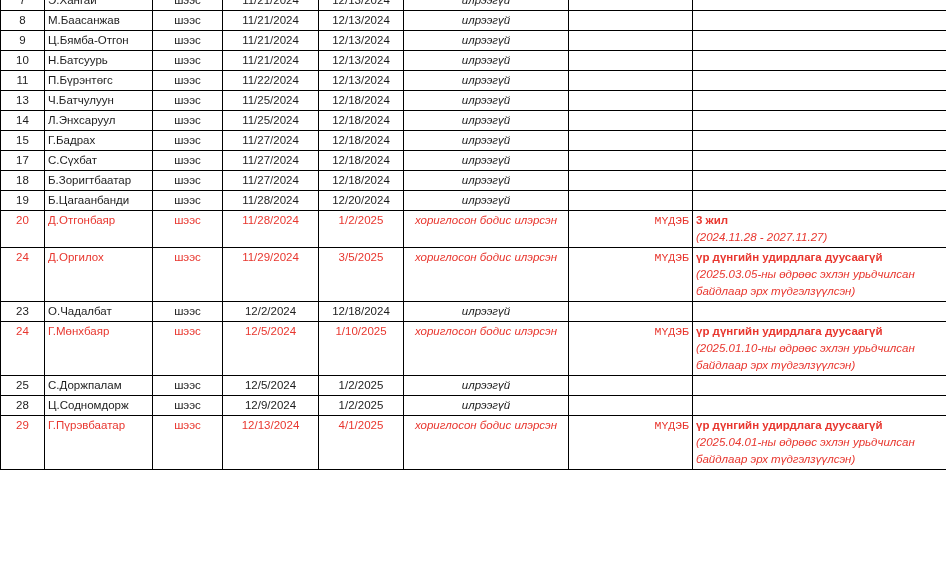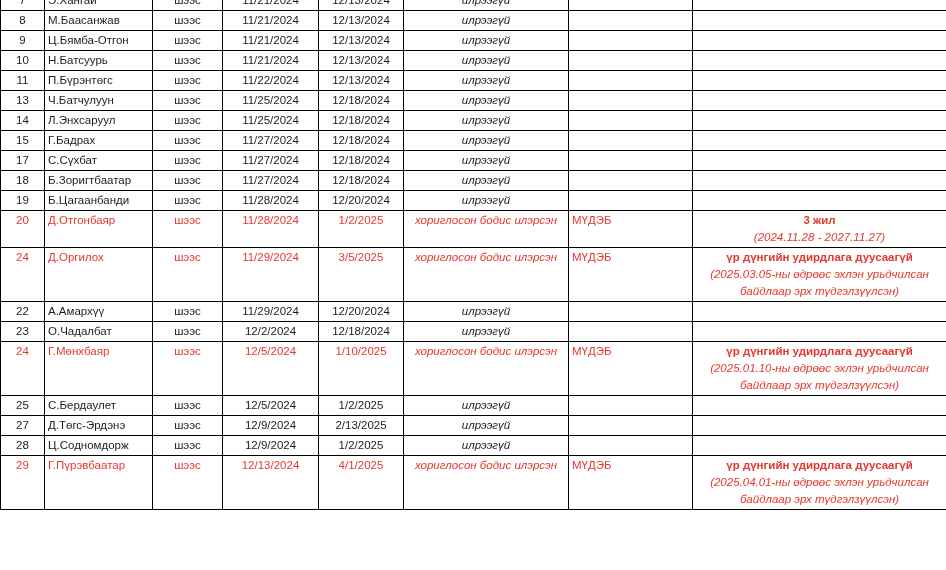--- a/index.html
+++ b/index.html
@@ -25,22 +25,22 @@
     color:#1c1c1c;
     overflow:hidden;
     word-wrap:break-word;
   }
   tr.plain td{height:16px;}
   td.c-index{text-align:center;}
   td.c-name{text-align:left;padding-left:5px;}
   td.c-type{text-align:center;}
   td.c-date{text-align:center;font-size:12px;}
   td.c-result{text-align:center;font-style:italic;}
-  td.c-org{text-align:left;}
-  td.c-sanction{text-align:center;}
+  td.c-org{text-align:right;font-family:Liberation Mono, monospace;}
+  td.c-sanction{text-align:left;}
   .s1{font-weight:bold;display:block;}
   .s2{display:block;font-style:italic;}
   tr.flagged td{color:var(--red);}
   tr.flagged td.c-date{color:var(--red);}
 </style>
 </head>
 <body>
 
 <div id="viewport">
   <table class="results">
@@ -185,30 +185,20 @@
           <td class="c-date">11/29/2024</td>
           <td class="c-date">3/5/2025</td>
           <td class="c-result">хориглосон бодис илэрсэн</td>
           <td class="c-org">МҮДЭБ</td>
           <td class="c-sanction">
             <span class="s1">үр дүнгийн удирдлага дуусаагүй</span>
             <span class="s2">(2025.03.05-ны өдрөөс эхлэн урьдчилсан байдлаар эрх түдгэлзүүлсэн)</span>
           </td>
         </tr>
         <tr class="plain">
-          <td class="c-index">22</td>
-          <td class="c-name">А.Амархүү</td>
-          <td class="c-type">шээс</td>
-          <td class="c-date">11/29/2024</td>
-          <td class="c-date">12/20/2024</td>
-          <td class="c-result">илрээгүй</td>
-          <td class="c-org"></td>
-          <td class="c-sanction"></td>
-        </tr>
-        <tr class="plain">
           <td class="c-index">23</td>
           <td class="c-name">О.Чадалбат</td>
           <td class="c-type">шээс</td>
           <td class="c-date">12/2/2024</td>
           <td class="c-date">12/18/2024</td>
           <td class="c-result">илрээгүй</td>
           <td class="c-org"></td>
           <td class="c-sanction"></td>
         </tr>
         <tr class="flagged">
@@ -219,34 +209,24 @@
           <td class="c-date">1/10/2025</td>
           <td class="c-result">хориглосон бодис илэрсэн</td>
           <td class="c-org">МҮДЭБ</td>
           <td class="c-sanction">
             <span class="s1">үр дүнгийн удирдлага дуусаагүй</span>
             <span class="s2">(2025.01.10-ны өдрөөс эхлэн урьдчилсан байдлаар эрх түдгэлзүүлсэн)</span>
           </td>
         </tr>
         <tr class="plain">
           <td class="c-index">25</td>
-          <td class="c-name">С.Бердаулет</td>
+          <td class="c-name">С.Доржпалам</td>
           <td class="c-type">шээс</td>
           <td class="c-date">12/5/2024</td>
           <td class="c-date">1/2/2025</td>
-          <td class="c-result">илрээгүй</td>
-          <td class="c-org"></td>
-          <td class="c-sanction"></td>
-        </tr>
-        <tr class="plain">
-          <td class="c-index">27</td>
-          <td class="c-name">Д.Төгс-Эрдэнэ</td>
-          <td class="c-type">шээс</td>
-          <td class="c-date">12/9/2024</td>
-          <td class="c-date">2/13/2025</td>
           <td class="c-result">илрээгүй</td>
           <td class="c-org"></td>
           <td class="c-sanction"></td>
         </tr>
         <tr class="plain">
           <td class="c-index">28</td>
           <td class="c-name">Ц.Содномдорж</td>
           <td class="c-type">шээс</td>
           <td class="c-date">12/9/2024</td>
           <td class="c-date">1/2/2025</td>

